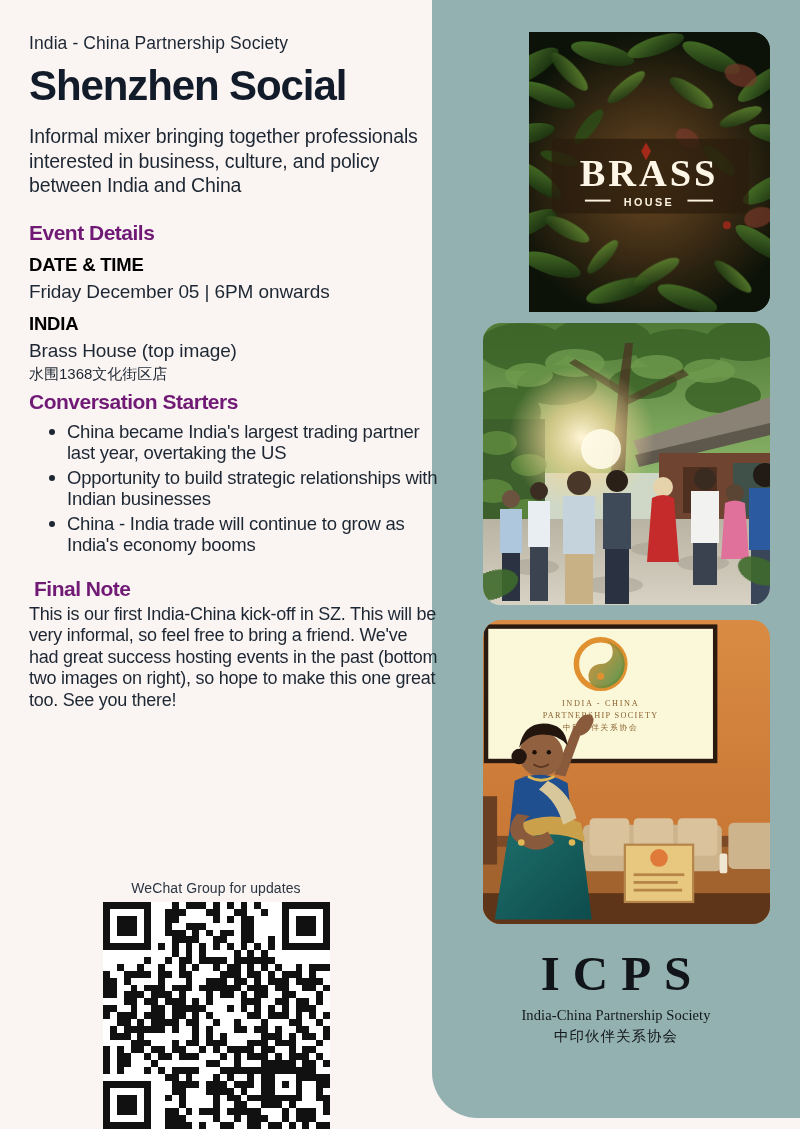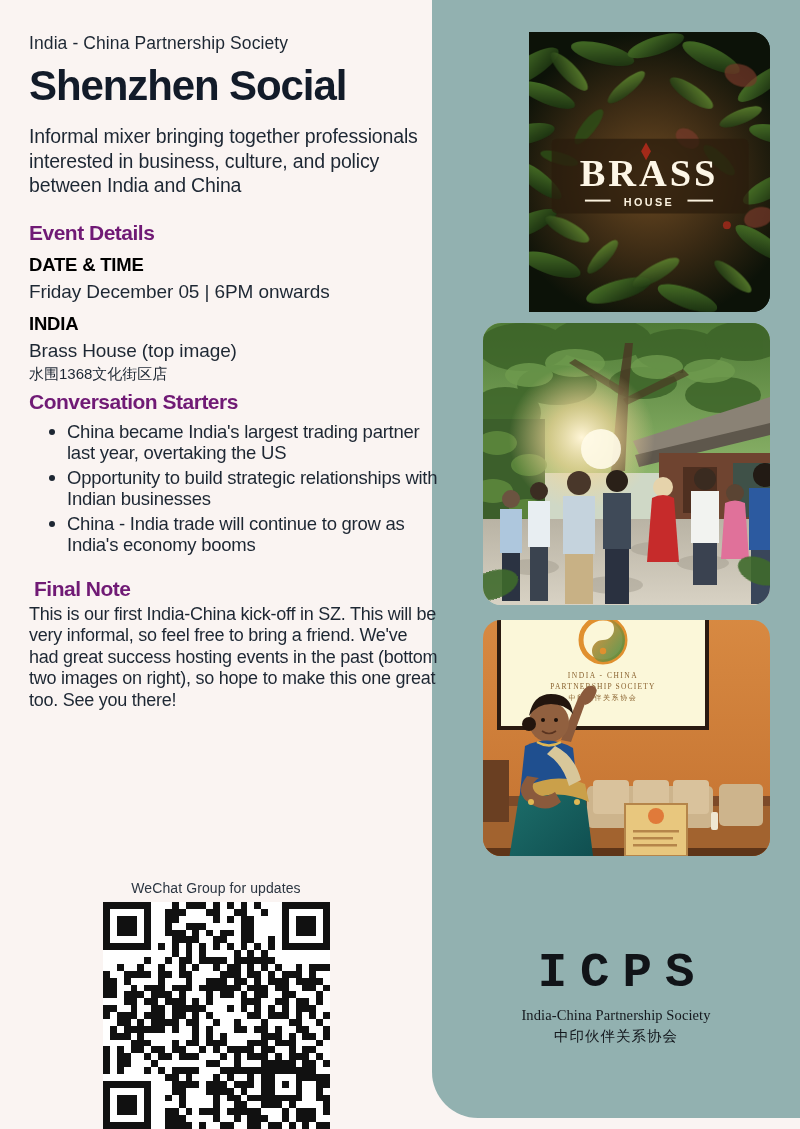--- a/index.html
+++ b/index.html
@@ -24,32 +24,32 @@
   
   .photo {
     position:absolute;
     left:483px;
     width:287px;
     border-radius:18px;
     overflow:hidden;
   }
   .photo-1 { top:32px;  height:280px;padding-left:46px; }
   .photo-2 { top:323px; height:282px; }
-  .photo-3 { top:620px; height:236px; }
+  .photo-3 { top:620px; height:304px; }
   .photo svg { display:block; width:100%; height:100%; }
 
   
   .logo-block {
     position:absolute;
     left:432px; top:948px;
     width:368px;
     text-align:center;
   }
   .logo-word {
-    font-family:Liberation Mono, monospace;
+    font-family:Liberation Serif, serif;
     font-size:49px;
     font-weight:700;
     letter-spacing:13px;
     color:#111418;
     line-height:1.05;
     padding-left:13px;
   }
   .logo-sub-en {
     font-family:"Liberation Serif", serif;
     font-size:14.5px;

